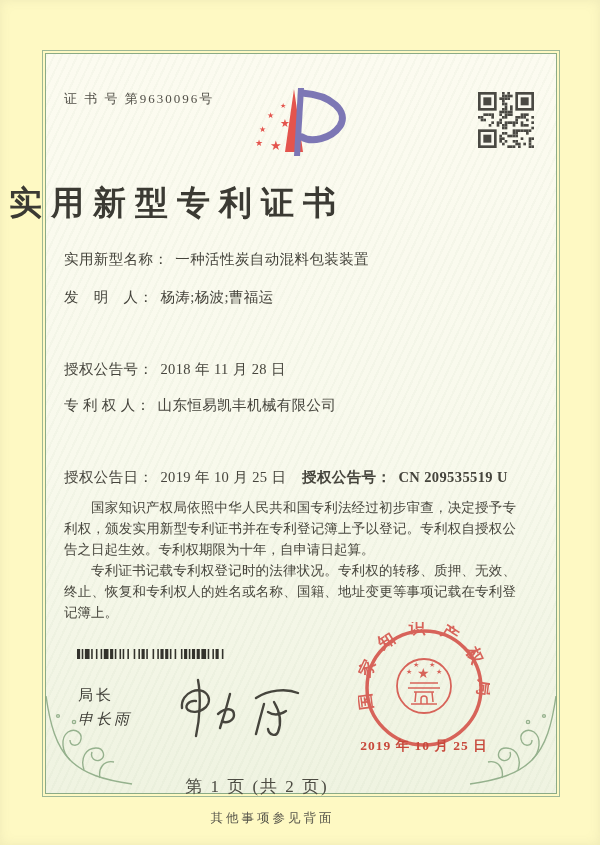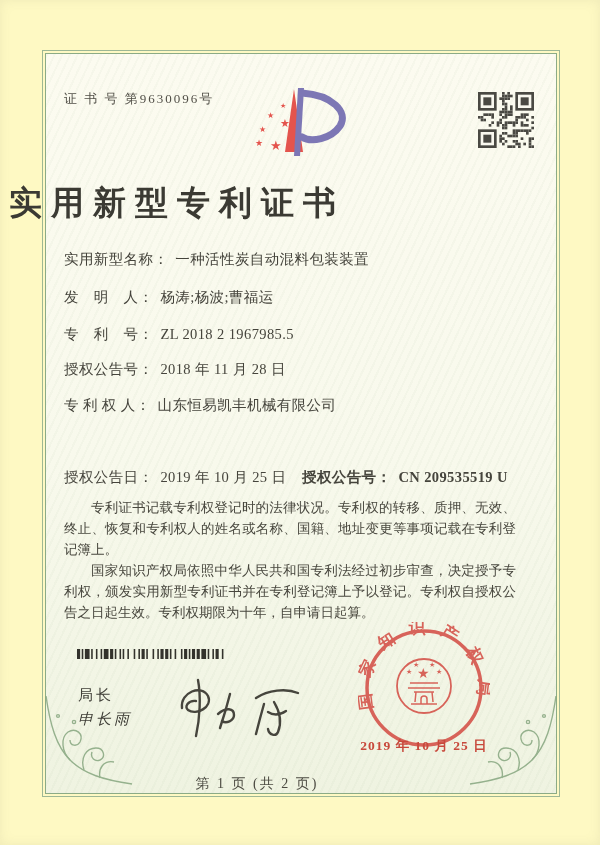--- a/index.html
+++ b/index.html
@@ -27,21 +27,21 @@
   .barcode{position:absolute;left:77px;top:645px;width:148px;height:10px;}
   .gov-title{position:absolute;left:78px;top:686px;font-size:15px;letter-spacing:3px;color:#3e3d36;
          font-family:Liberation Mono, monospace;}
   .gov-name{position:absolute;left:78px;top:710px;font-size:15px;letter-spacing:3px;color:#3e3d36;
          font-family:"Liberation Sans","DejaVu Sans",sans-serif;font-style:italic;}
   .signature{position:absolute;left:168px;top:674px;}
   .seal{position:absolute;left:358px;top:622px;}
   .seal-date{position:absolute;left:352px;top:737px;width:144px;text-align:center;
          font-size:13.5px;font-weight:700;color:#c8493c;letter-spacing:1px;}
   .page-info{position:absolute;left:0;top:775px;width:514px;text-align:center;
-         font-size:14px;letter-spacing:2px;color:#4c4b42;}
+         font-size:17px;letter-spacing:2px;color:#4c4b42;}
   .back-note{position:absolute;left:0;top:810px;width:545px;text-align:center;
          font-size:12.5px;letter-spacing:3px;color:#56554a;}
   .flourish{position:absolute;pointer-events:none;}
 </style>
 </head>
 <body>
 
 <div class="page">
 
   <div class="frame">
@@ -185,39 +185,36 @@
   </div>
 
   <div class="title">实用新型专利证书</div>
 
   <div class="row r1">
     <span class="lab">发　明　人：</span><span class="val">杨涛;杨波;曹福运</span>
   </div>
   <div class="row r0">
     <span class="lab">实用新型名称：</span><span class="val">一种活性炭自动混料包装装置</span>
   </div>
-  <div class="row r2">
-    <span class="lab">专　利　号：</span><span class="val">ZL 2018 2 1967985.5</span>
-  </div>
   <div class="row r3">
     <span class="lab">授权公告号：</span><span class="val">2018 年 11 月 28 日</span>
   </div>
   <div class="row r4">
     <span class="lab">专 利 权 人：</span><span class="val">山东恒易凯丰机械有限公司</span>
   </div>
   <div class="row r6">
     <span class="lab">授权公告日：</span><span class="val">2019 年 10 月 25 日</span>
     <span class="grant2">
       <span class="lab">授权公告号：</span><span class="val">CN 209535519 U</span>
     </span>
   </div>
 
   <div class="body-text">
+    <p>国家知识产权局依照中华人民共和国专利法经过初步审查，决定授予专利权，颁发实用新型专利证书并在专利登记簿上予以登记。专利权自授权公告之日起生效。专利权期限为十年，自申请日起算。</p>
     <p>专利证书记载专利权登记时的法律状况。专利权的转移、质押、无效、终止、恢复和专利权人的姓名或名称、国籍、地址变更等事项记载在专利登记簿上。</p>
-    <p>国家知识产权局依照中华人民共和国专利法经过初步审查，决定授予专利权，颁发实用新型专利证书并在专利登记簿上予以登记。专利权自授权公告之日起生效。专利权期限为十年，自申请日起算。</p>
   </div>
 
   <div class="barcode">
     <svg width="148" height="10" viewBox="0 0 148 10">
         <rect x="0.00" y="0" width="3.15" height="10" fill="#33322c"></rect>
         <rect x="4.72" y="0" width="1.57" height="10" fill="#33322c"></rect>
         <rect x="7.87" y="0" width="4.72" height="10" fill="#33322c"></rect>
         <rect x="14.17" y="0" width="1.57" height="10" fill="#33322c"></rect>
         <rect x="18.89" y="0" width="1.57" height="10" fill="#33322c"></rect>
         <rect x="23.62" y="0" width="1.57" height="10" fill="#33322c"></rect>
@@ -303,14 +300,15 @@
       <path d="M6,2 C10,30 16,52 30,66 C44,80 64,86 92,90"></path>
       <path d="M30,66 C22,58 20,44 28,38 C36,33 44,40 40,48 C37,53 30,52 30,46"></path>
       <path d="M44,76 C40,64 46,54 56,54 C64,54 66,63 60,66 C55,68 50,64 52,58"></path>
       <path d="M60,84 C58,74 64,66 74,68"></path>
       <circle cx="34" cy="28" r="1.6"></circle>
         <circle cx="18" cy="22" r="1.4"></circle>
     </g>
   </svg>
 
   <div class="page-info">第 1 页 (共 2 页)</div>
+  <div class="back-note">其他事项参见背面</div>
 
 </div>
 
 </body></html>

